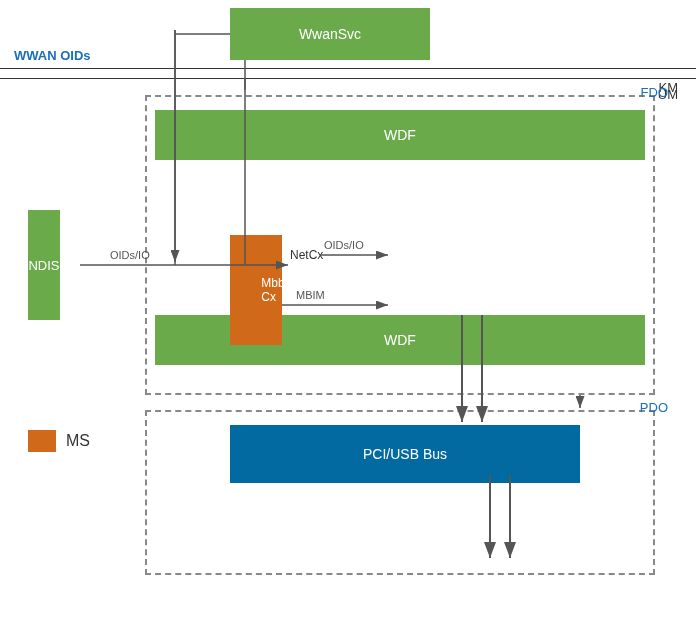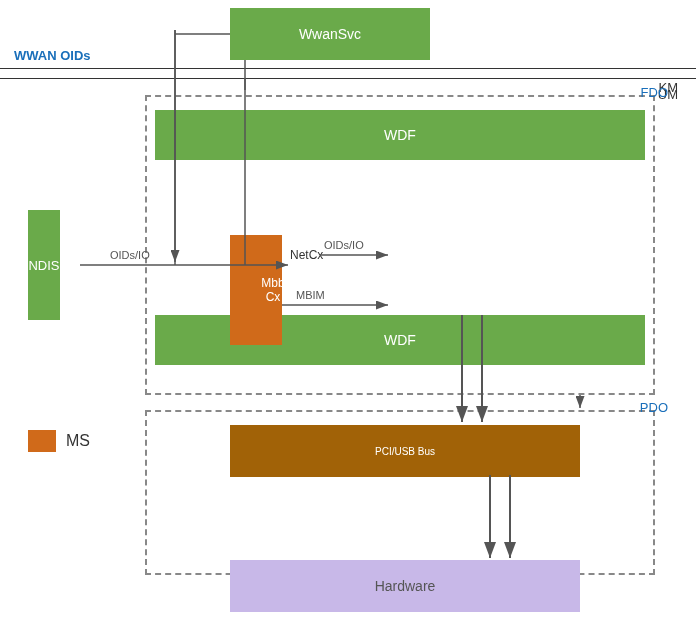--- a/index.html
+++ b/index.html
@@ -146,21 +146,20 @@
       top: 235px;
       left: 230px;
       width: 52px;
       height: 110px;
       background: #d06a1a;
       display: flex;
       align-items: center;
       justify-content: center;
       color: #fff;
       font-size: 12px;
-      text-align: center;
       padding-left: 34px;
     }
 
     
     .ihv-box {
       position: absolute;
       top: 215px;
       left: 390px;
       width: 145px;
       height: 100px;
@@ -200,27 +199,27 @@
       color: #1a6fba;
       font-size: 13px;
     }
 
     
     .pci-box {
       position: absolute;
       top: 425px;
       left: 230px;
       width: 350px;
-      height: 52px;
-      background: #a16207;
-      display: flex;
-      align-items: center;
-      justify-content: center;
-      color: #fff;
-      font-size: 10px;
+      height: 58px;
+      background: #0369a1;
+      display: flex;
+      align-items: center;
+      justify-content: center;
+      color: #fff;
+      font-size: 14px;
     }
 
     
     .hardware-box {
       position: absolute;
       top: 560px;
       left: 230px;
       width: 350px;
       height: 52px;
       background: #c8b8e8;
@@ -301,23 +300,20 @@
 
   <span class="netcx-label">NetCx</span>
 
   <div class="pdo-box"></div>
   <span class="pdo-label">PDO</span>
 
   <div class="pci-box">
     <span>PCI/USB Bus</span>
   </div>
 
-  <div class="hardware-box">
-    <span>Hardware</span>
-  </div>
 
   <div class="legend">
     <div class="legend-item">
       <div class="legend-swatch" style="background:#d06a1a;"></div>
       <span class="legend-text">MS</span>
     </div>
   </div>
 
   <svg class="arrows-svg">
     <defs>

